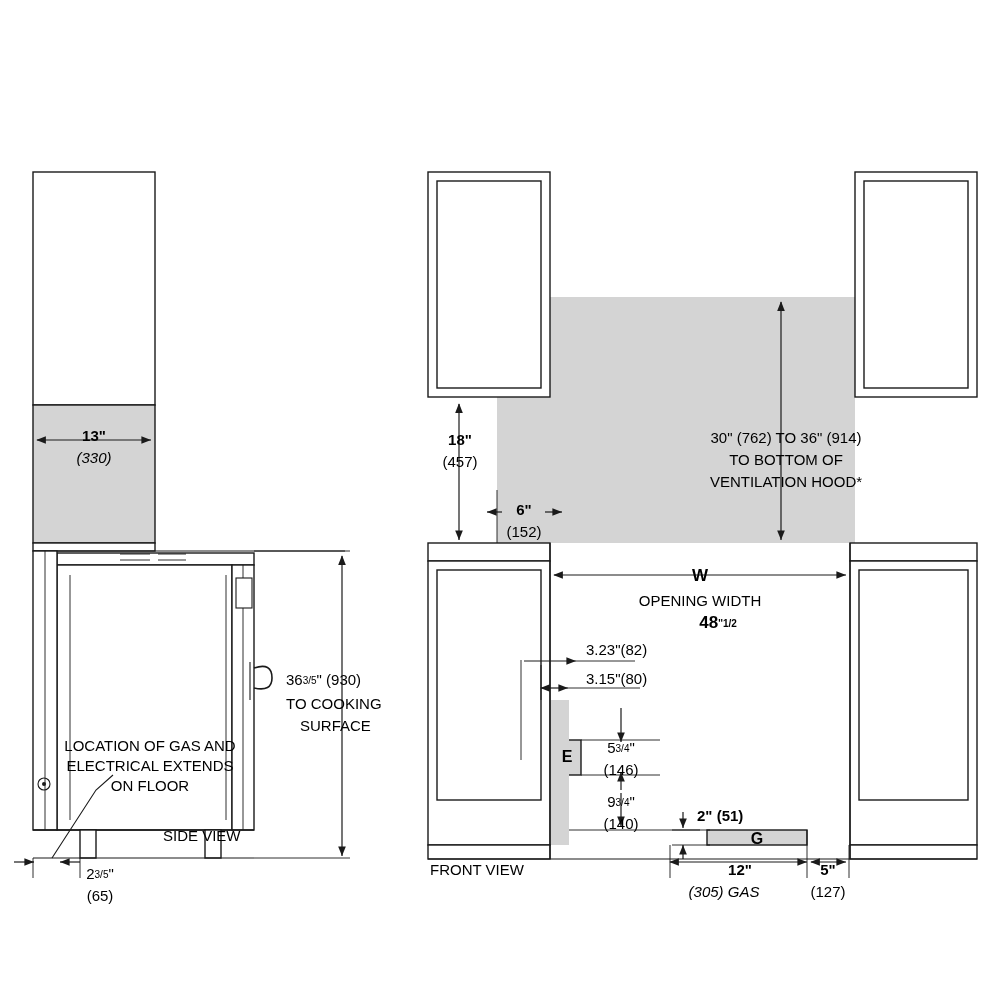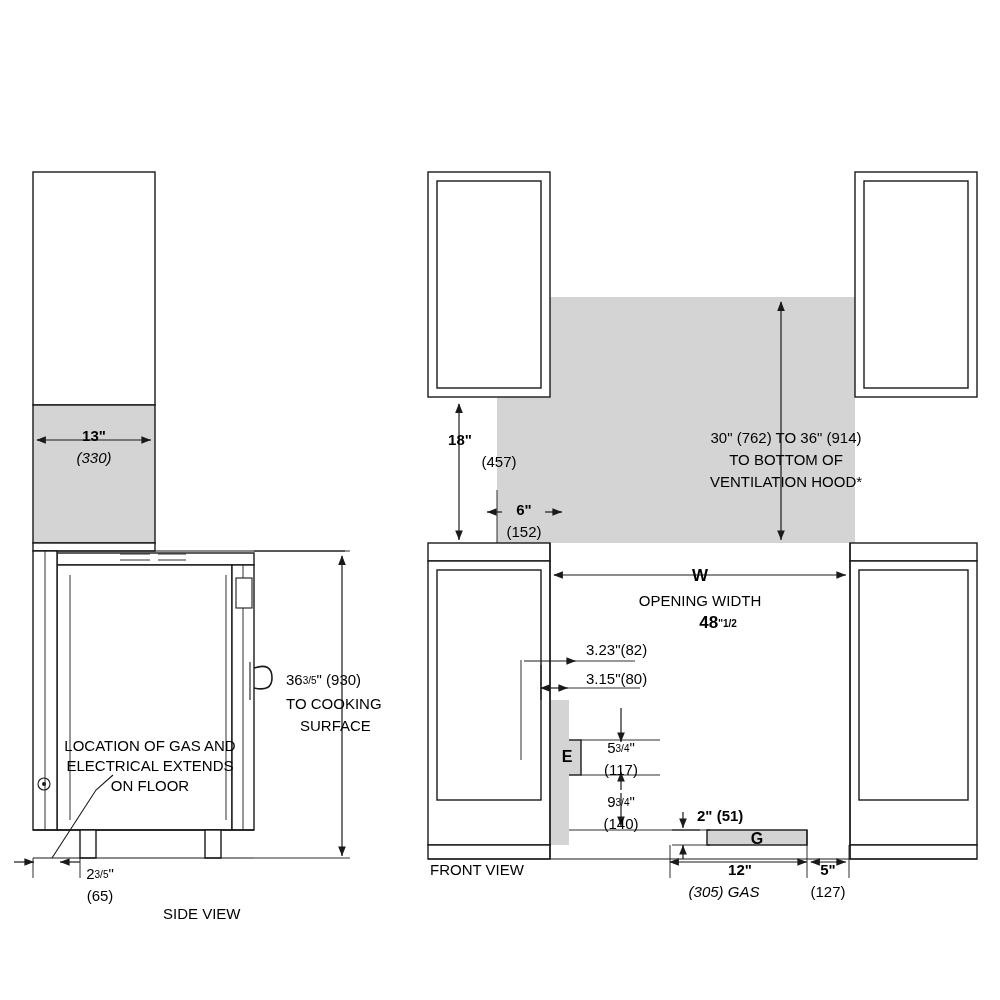--- a/index.html
+++ b/index.html
@@ -244,24 +244,24 @@
 
   <div class="lbl ctr" style="left:150px; top:738px;">LOCATION OF GAS AND</div>
   <div class="lbl ctr" style="left:150px; top:758px;">ELECTRICAL EXTENDS</div>
   <div class="lbl ctr" style="left:150px; top:778px;">ON FLOOR</div>
 
   <div class="lbl ctr" style="left:100px; top:866px;">
     <span class="b">2</span><span class="frac b">3/5</span><span class="b">"</span>
   </div>
   <div class="lbl ctr" style="left:100px; top:888px;">(65)</div>
 
-  <div class="lbl" style="left:163px; top:906px;">SIDE  VIEW</div>
+  <div class="lbl" style="left:163px; top:828px;">SIDE  VIEW</div>
 
   <div class="lbl ctr b" style="left:460px; top:432px;">18"</div>
-  <div class="lbl ctr" style="left:460px; top:454px;margin-left:39px;">(457)</div>
+  <div class="lbl ctr" style="left:460px; top:454px;">(457)</div>
 
   <div class="lbl ctr b" style="left:524px; top:502px;">6"</div>
   <div class="lbl ctr" style="left:524px; top:524px;">(152)</div>
 
   <div class="lbl ctr" style="left:786px; top:430px;">30" (762) TO 36" (914)</div>
   <div class="lbl ctr" style="left:786px; top:452px;">TO BOTTOM OF</div>
   <div class="lbl ctr" style="left:786px; top:474px;">VENTILATION HOOD*</div>
 
   <div class="lbl ctr b" style="left:700px; top:566px; font-size:17px;">W</div>
   <div class="lbl ctr" style="left:700px; top:593px;">OPENING WIDTH</div>
@@ -274,21 +274,21 @@
   </div>
   <div class="lbl" style="left:586px; top:671px;">
     <span class="b">3.15"</span><span>(80)</span>
   </div>
 
   <div class="lbl b ctr" style="left:567px; top:748px; font-size:16px;">E</div>
 
   <div class="lbl ctr" style="left:621px; top:740px;">
     <span class="b">5</span><span class="frac b">3/4</span><span class="b">"</span>
   </div>
-  <div class="lbl ctr" style="left:621px; top:762px;">(117)</div>
+  <div class="lbl ctr" style="left:621px; top:762px;">(146)</div>
 
   <div class="lbl ctr" style="left:621px; top:794px;">
     <span class="b">9</span><span class="frac b">3/4</span><span class="b">"</span>
   </div>
   <div class="lbl ctr" style="left:621px; top:816px;">(140)</div>
 
   <div class="lbl b ctr" style="left:757px; top:830px; font-size:16px;">G</div>
 
   <div class="lbl b" style="left:697px; top:808px;">
     <span>2"</span> <span style="font-weight:bold">(51)</span>

